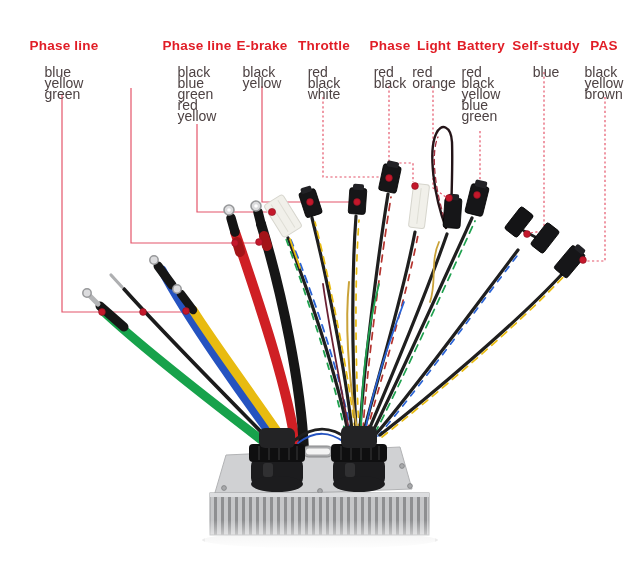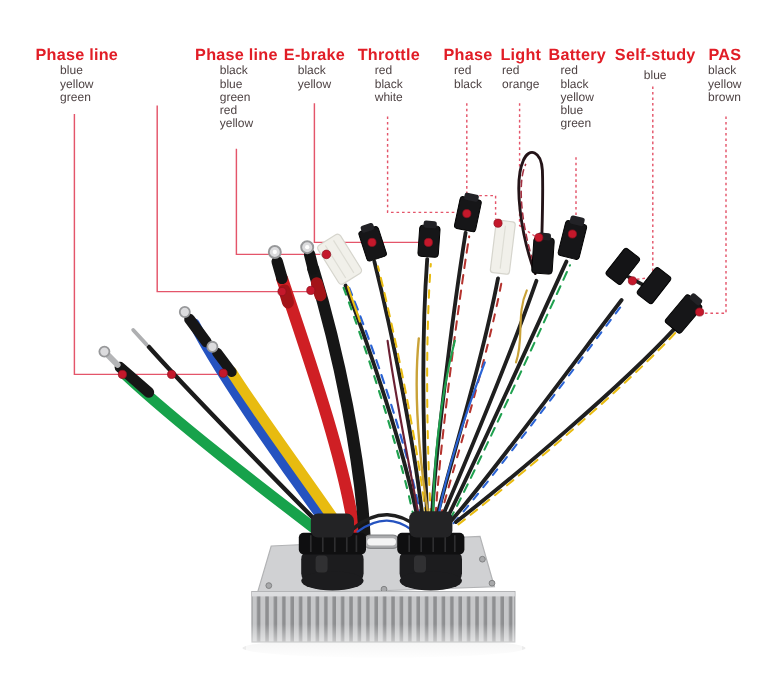--- a/index.html
+++ b/index.html
@@ -11,21 +11,21 @@
   .labels{position:absolute;left:0;top:0;width:632px;height:140px;}
   .wire-label{
     position:absolute;top:38px;transform:translateX(-50%);
     text-align:center;white-space:nowrap;
   }
   .wire-label .title{
     color:#e11d26;font-size:13.5px;font-weight:bold;letter-spacing:.2px;
   }
   .wire-label .colors{
     display:inline-block;text-align:left;white-space:pre-line;
-    color:#4d4243;font-size:10px;line-height:11px;margin-top:1px;
+    color:#4d4243;font-size:14px;line-height:11px;margin-top:14px;
   }
 </style>
 </head>
 <body>
 
 <div class="stage">
 
   <svg class="art" viewBox="0 0 640 567">
 
     <g fill="none" stroke="#e4556a" stroke-width="1.2">

